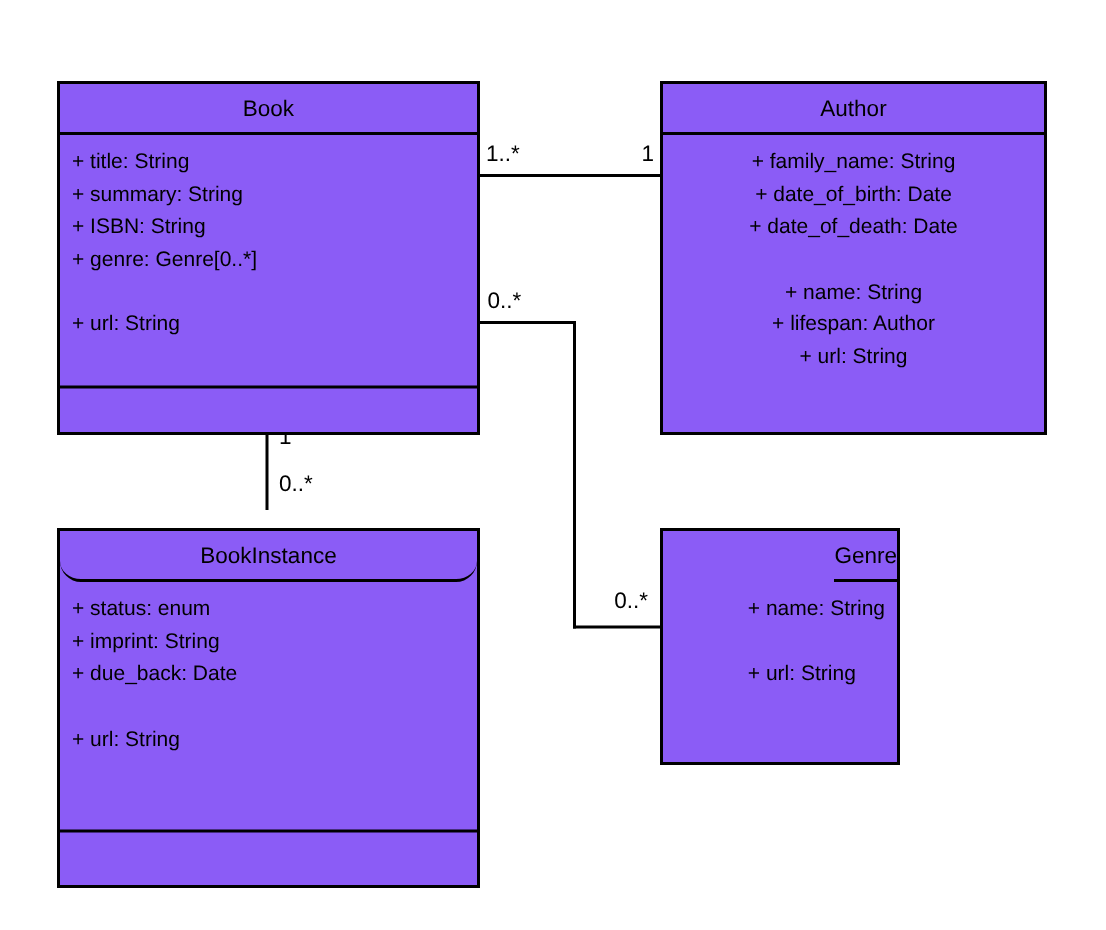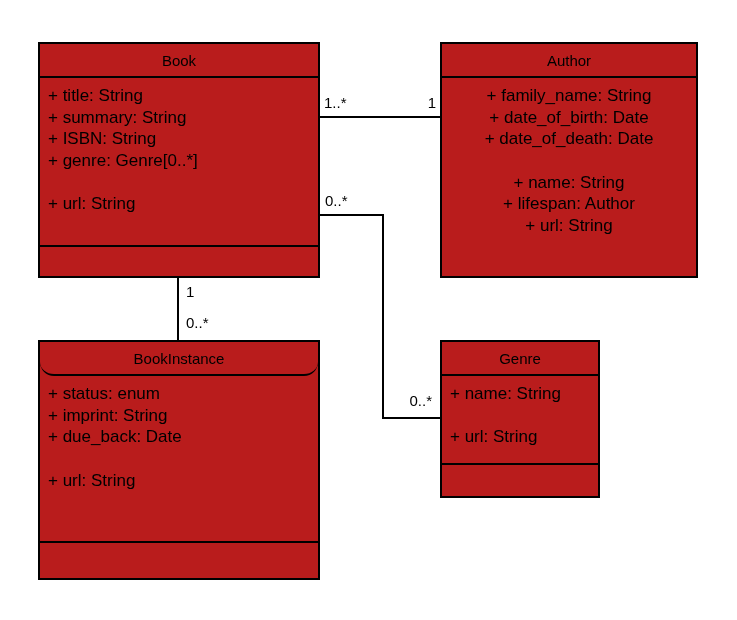--- a/index.html
+++ b/index.html
@@ -13,37 +13,38 @@
     height: 620px;
     background: #ffffff;
     font-family: "Liberation Sans", sans-serif;
     color: #000000;
     overflow: hidden;
   }
   .uml-class {
     position: absolute;
     box-sizing: border-box;
     border: 2px solid #000000;
-    background: #b91c1c;
+    background: #8b5cf6;
     display: flex;
     flex-direction: column;
+    margin-top: 12px;
   }
   .uml-title {
     box-sizing: border-box;
     border-bottom: 2px solid #000000;
     display: flex;
     align-items: center;
     justify-content: center;
     font-size: 15px;
     flex: 0 0 auto;
   }
   .uml-attrs {
     box-sizing: border-box;
     padding: 7px 8px 0 8px;
-    font-size: 17px;
+    font-size: 14px;
     flex: 0 0 auto;
   }
   .attr-line {
     height: 21.7px;
     line-height: 21.7px;
     white-space: pre;
   }
   .uml-methods {
     box-sizing: border-box;
     border-top: 2px solid #000000;
@@ -115,21 +116,21 @@
     <div class="uml-attrs" style="height:165px;">
       <div class="attr-line">+ status: enum</div>
       <div class="attr-line">+ imprint: String</div>
       <div class="attr-line">+ due_back: Date</div>
       <div class="attr-line"></div>
       <div class="attr-line">+ url: String</div>
     </div>
     <div class="uml-methods"></div>
   </div>
 
-  <div class="uml-class" style="left:440px; top:340px; width:160px; height:158px;">
+  <div class="uml-class" style="left:440px; top:340px; width:160px; height:158px;align-items:flex-end;">
     <div class="uml-title" style="height:34px;">Genre</div>
     <div class="uml-attrs" style="height:87px;">
       <div class="attr-line">+ name: String</div>
       <div class="attr-line"></div>
       <div class="attr-line">+ url: String</div>
     </div>
     <div class="uml-methods"></div>
   </div>
 
 </div>

